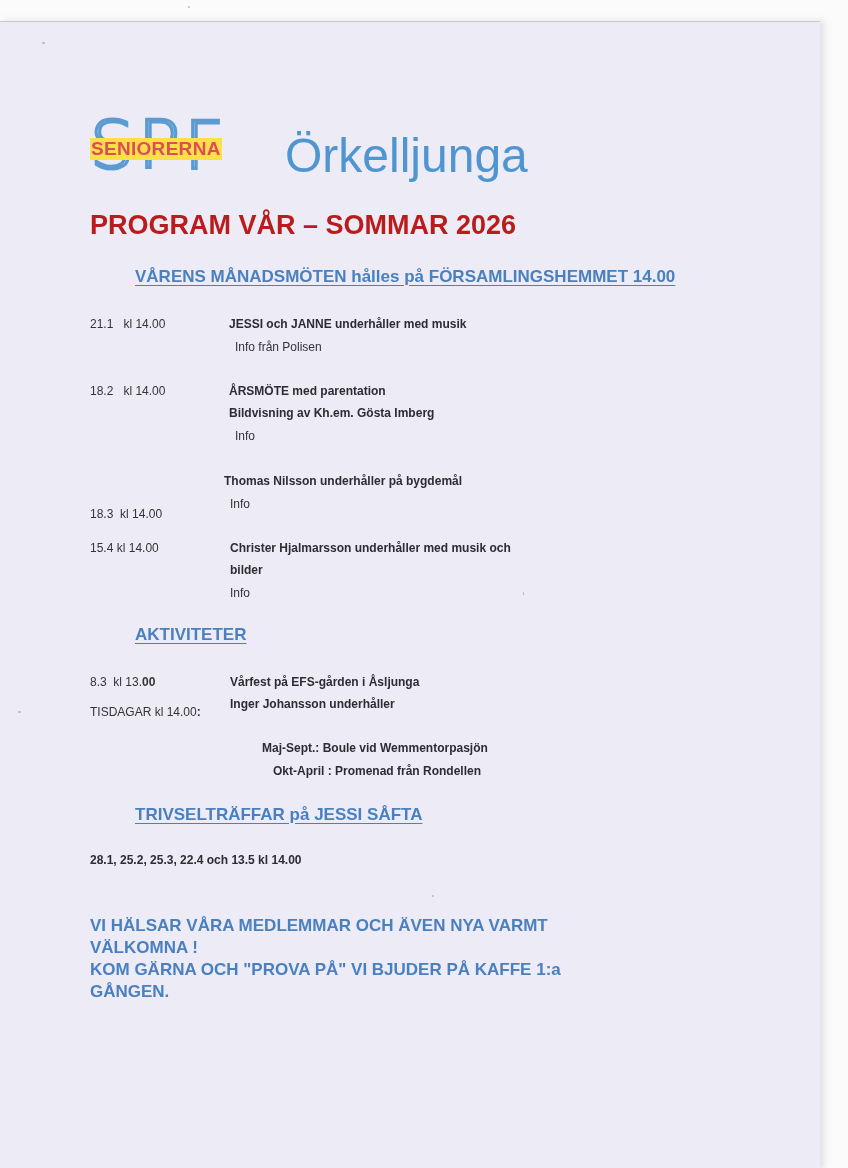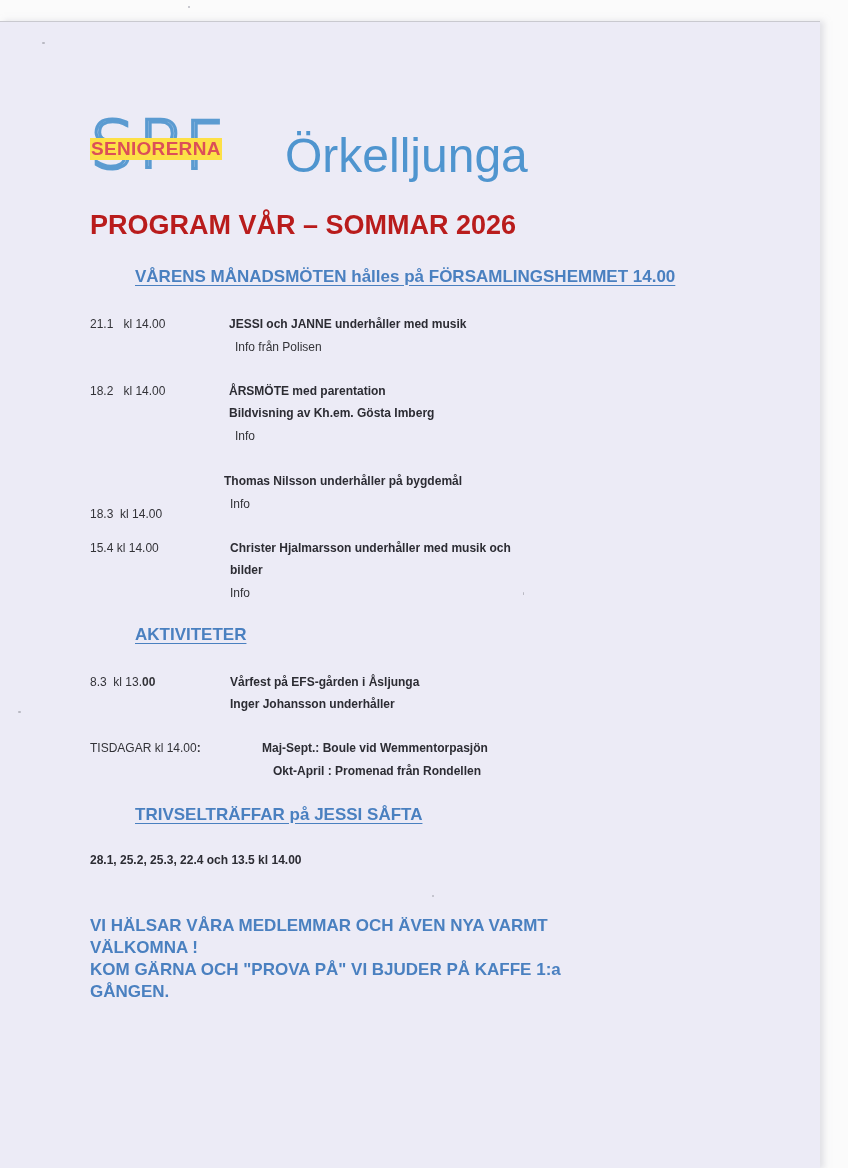--- a/index.html
+++ b/index.html
@@ -102,21 +102,21 @@
 
 <div class="abs section-head" style="top:625px;">AKTIVITETER</div>
 
 <div>
   <div class="abs row-date" style="top:671px;"><span>8.3</span>&nbsp;&nbsp;<span><span>kl 13.</span><span class="b">00</span></span></div>
   <div class="abs row-text" style="left:230px; top:671px;">Vårfest på EFS-gården i Åsljunga</div>
   <div class="abs row-text" style="left:230px; top:693px;">Inger Johansson underhåller</div>
 </div>
 
 <div>
-  <div class="abs row-date" style="top:737px;"><span>TISDAGAR kl 14.00</span><span class="b">:</span></div>
+  <div class="abs row-date" style="top:701px;"><span>TISDAGAR kl 14.00</span><span class="b">:</span></div>
   <div class="abs row-text" style="left:262px; top:737px;">Maj-Sept.: Boule vid Wemmentorpasjön</div>
   <div class="abs row-text" style="left:273px; top:760px;">Okt-April  : Promenad från Rondellen</div>
 </div>
 
 <div class="abs section-head" style="top:805px;">TRIVSELTRÄFFAR på JESSI SÅFTA</div>
 <div class="abs row-text" style="left:90px; top:849px;">28.1,  25.2,  25.3, 22.4 och 13.5  kl 14.00</div>
 
 <div class="closing">
   <div>VI HÄLSAR VÅRA MEDLEMMAR  OCH ÄVEN  NYA VARMT</div>
   <div>VÄLKOMNA !</div>

